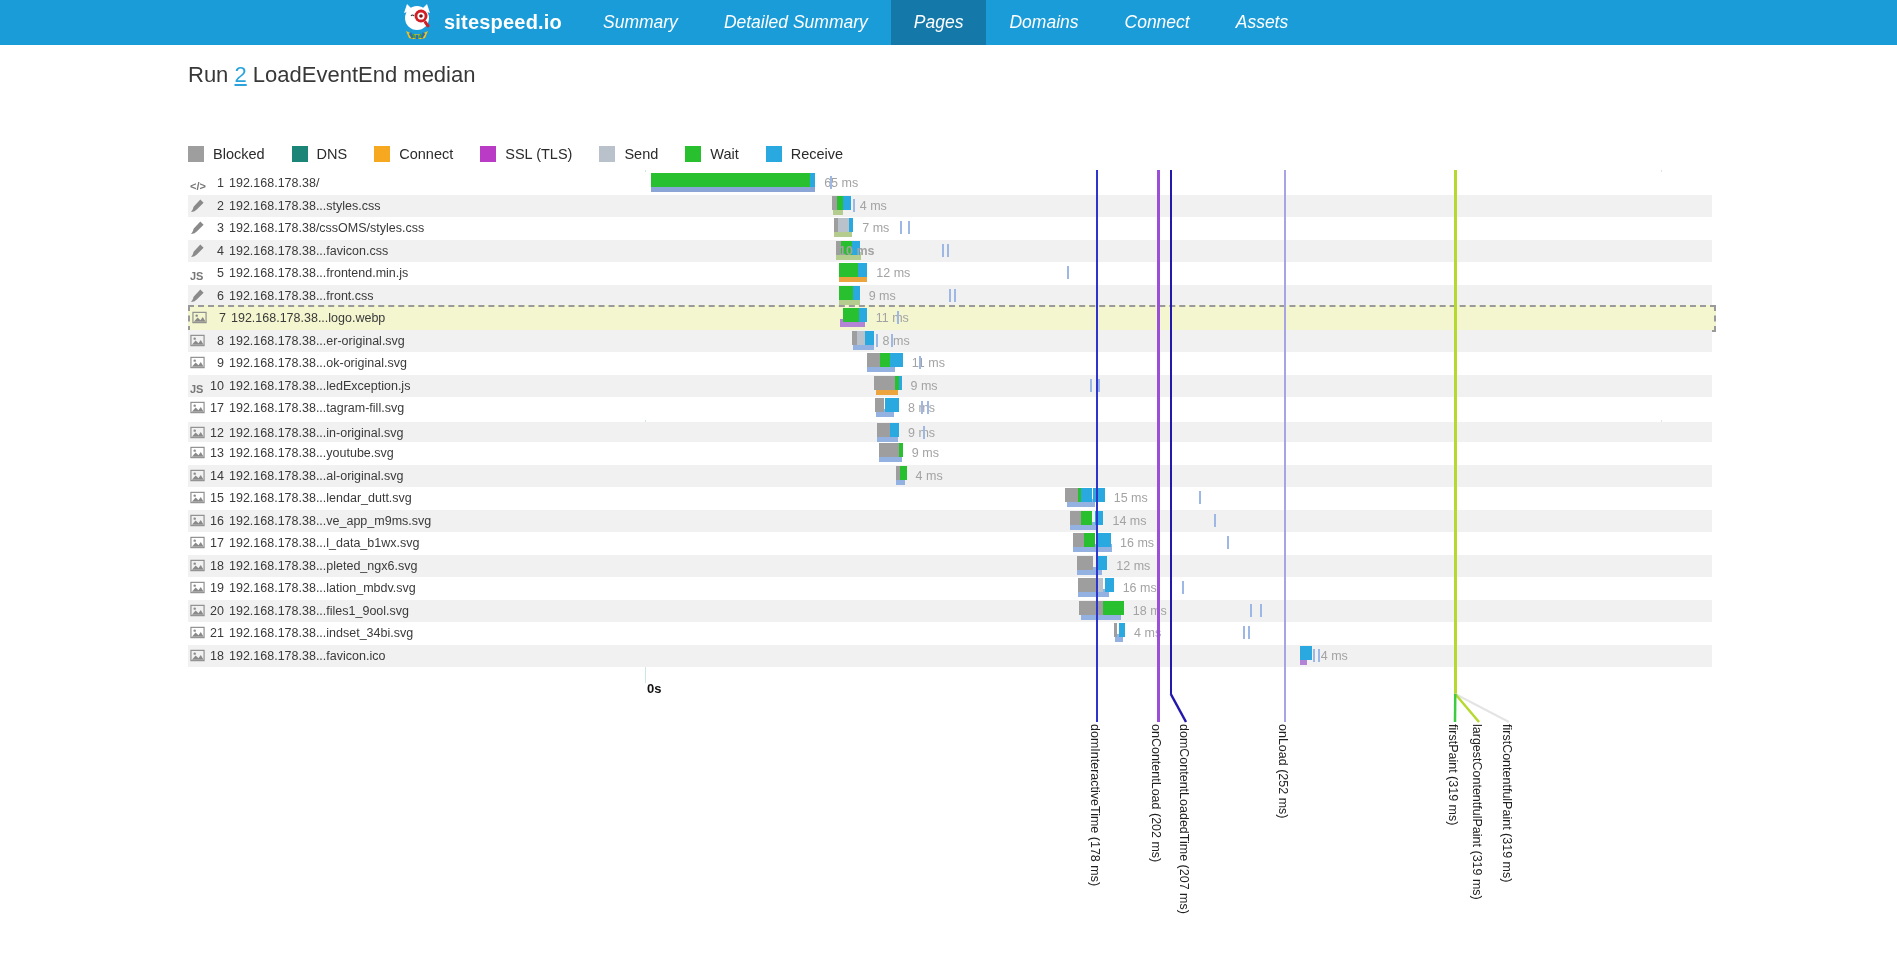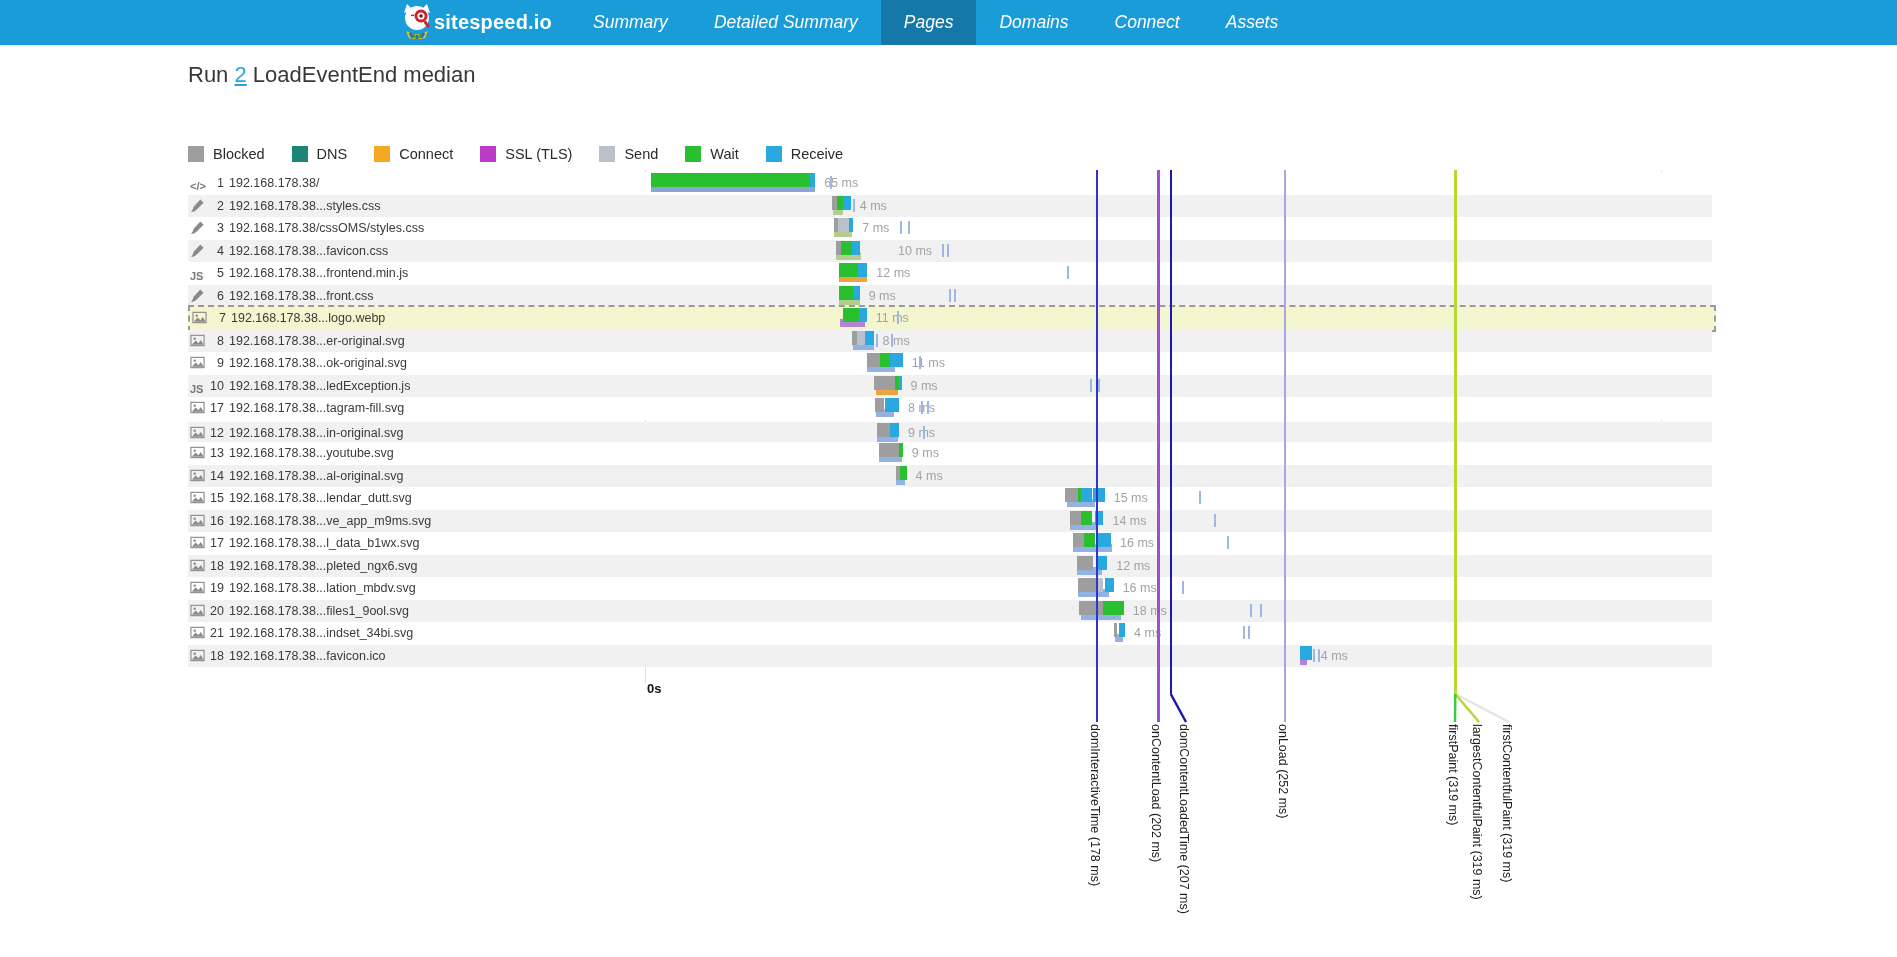--- a/index.html
+++ b/index.html
@@ -1,21 +1,21 @@
 <!DOCTYPE html>
 <html><head>
 <meta charset="utf-8">
 <style>
   html,body{margin:0;padding:0;background:#fff;}
   #page{position:relative;width:1897px;height:957px;background:#fff;overflow:hidden;
         font-family:"Liberation Sans",sans-serif;}
   
   #navbar{position:absolute;left:0;top:0;width:1897px;height:45px;background:#1a9cd8;
           display:flex;align-items:stretch;}
-  #brand{display:flex;align-items:center;margin-left:400px;gap:0;}
+  #brand{display:flex;align-items:center;margin-left:400px;gap:10px;}
   #brand-text{color:#fff;font-weight:bold;font-size:20px;letter-spacing:.2px;}
   .nav-item{display:flex;align-items:center;padding:0 23px;color:#fff;font-size:17.5px;
             cursor:pointer;}
   .nav-item.active{background:#1478a8;}
   #nav-items{display:flex;margin-left:18px;font-style:italic;}
   
   #title{position:absolute;left:188px;top:62px;font-size:22px;color:#383838;}
   #title a{color:#2aa3dc;text-decoration:underline;cursor:pointer;}
   
   #legend{position:absolute;left:188px;top:146px;display:flex;align-items:center;gap:27px;}
@@ -162,21 +162,21 @@
           <svg width="15" height="15" viewBox="0 0 16 16">
             <path d="M11 1.5 L14.5 5 L7.5 12 Q5 15 1.2 14.8 Q3.5 12 3.8 9.2 Z" fill="#8a8a8a"></path>
           </svg>
         </span>
         <span class="num">4</span>
         <span class="name">192.168.178.38...favicon.css</span>
         <span class="backing" style="left: 647.5px; width: 25.4px; background: rgb(180, 205, 142);"></span>
         <span class="bar-seg" style="left: 647.5px; width: 5.08px; background: rgb(158, 158, 158);"></span>
         <span class="bar-seg" style="left: 652.58px; width: 11.43px; background: rgb(40, 192, 46);"></span>
         <span class="bar-seg" style="left: 664.01px; width: 7.62px; background: rgb(42, 169, 224);"></span>
-        <span class="time-label" style="left: 710px;">10 ms</span>
+        <span class="time-label" style="left: 651px; font-weight: bold;">10 ms</span>
         <span class="tick" style="left: 754.18px;"></span>
         <span class="tick" style="left: 759.26px;"></span>
       </div>
       <div class="row" style="top: 262px;">
         <span class="icon">
           <span class="icon txt" style="left:0;top:5px;position:absolute">JS</span>
         </span>
         <span class="num">5</span>
         <span class="name">192.168.178.38...frontend.min.js</span>
         <span class="backing" style="left: 651.31px; width: 27.94px; background: rgb(235, 164, 62);"></span>

